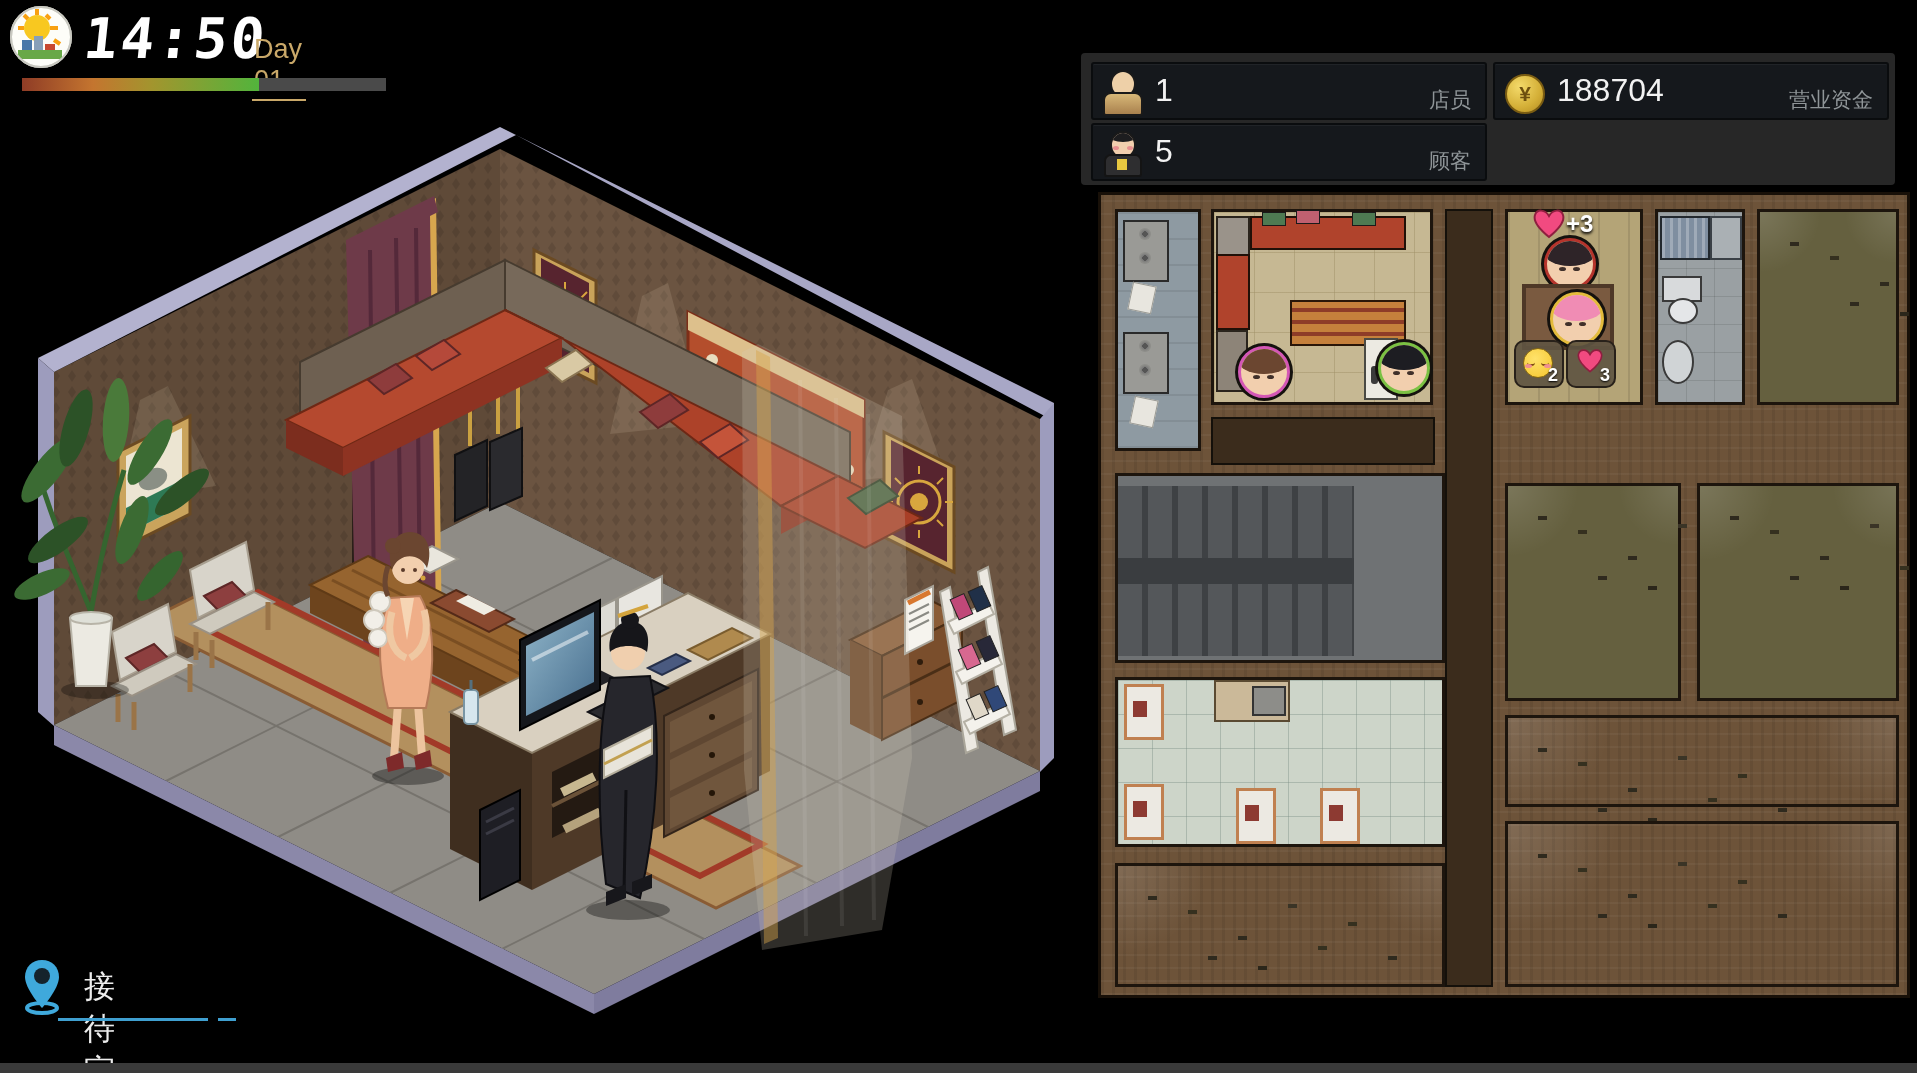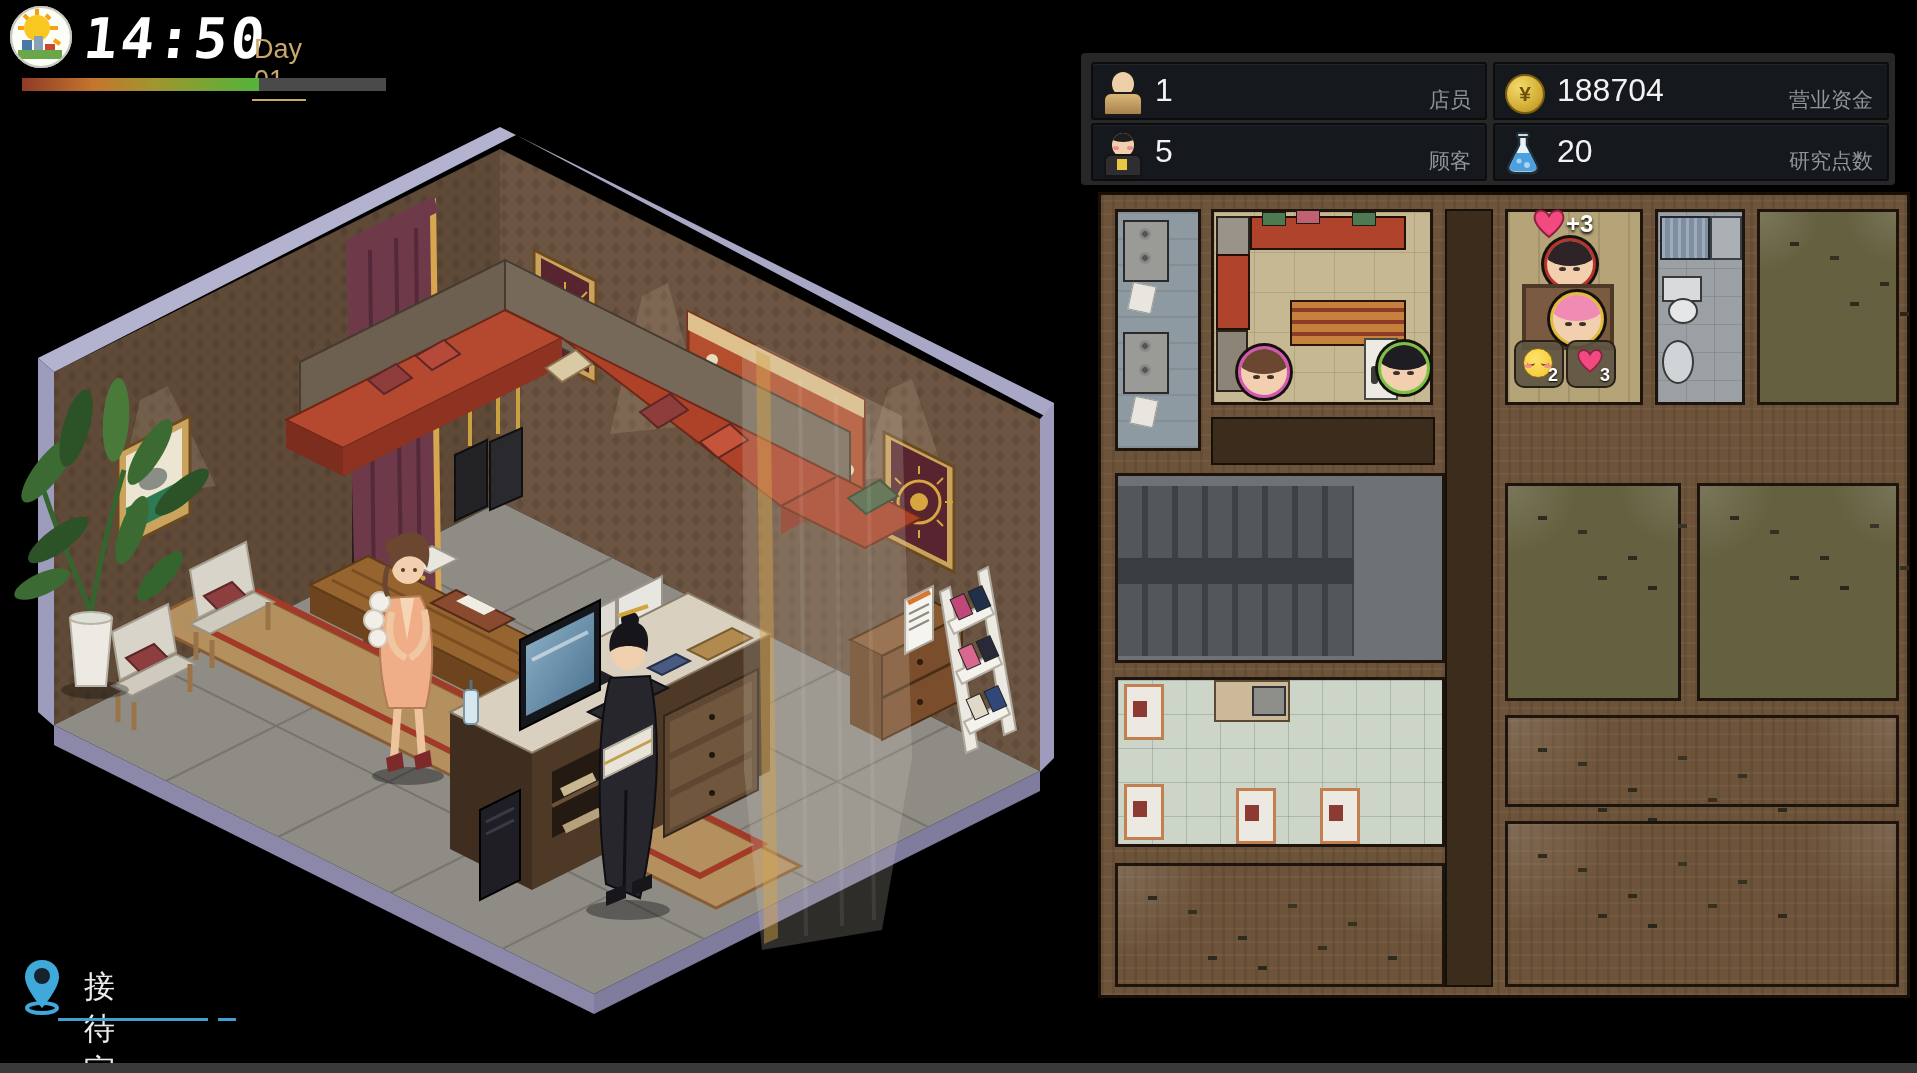--- a/index.html
+++ b/index.html
@@ -490,33 +490,20 @@
             <b class="l"></b>
             <b class="r"></b>
           </div>
         <div class="cust-body">
             <i></i>
           </div>
       </div>
       <div class="stat-value">5</div>
       <div class="stat-label">顾客</div>
     </div>
-    <div class="stat-box" id="stat-research">
-      <div class="stat-icon">
-        <svg viewBox="0 0 40 44" width="40" height="44">
-          <path d="M16,4 L24,4 L24,14 L34,34 C36,39 33,42 28,42 L12,42 C7,42 4,39 6,34 L16,14 Z" fill="#e8f2f8" stroke="#22303a" stroke-width="2.5"></path>
-          <path d="M13,22 L27,22 L33,35 C34,38 33,40 29,40 L11,40 C7,40 6,38 7,35 Z" fill="#4aa0e0"></path>
-          <rect x="14" y="2" width="12" height="4" rx="2" fill="#cfdde6" stroke="#22303a" stroke-width="2"></rect>
-          <circle cx="16" cy="30" r="2.5" fill="#a8d4f0"></circle>
-            <circle cx="24" cy="34" r="3" fill="#a8d4f0"></circle>
-        </svg>
-      </div>
-      <div class="stat-value">20</div>
-      <div class="stat-label">研究点数</div>
-    </div>
   </div>
 
   <div id="minimap">
     <div class="corr corr-v"></div>
     <div class="corr corr-h"></div>
 
     <div class="room" id="rm-kitchen">
       <div class="stove" style="top:8px;">
           <i style="top:6px;"></i>
           <i style="top:30px;"></i>

